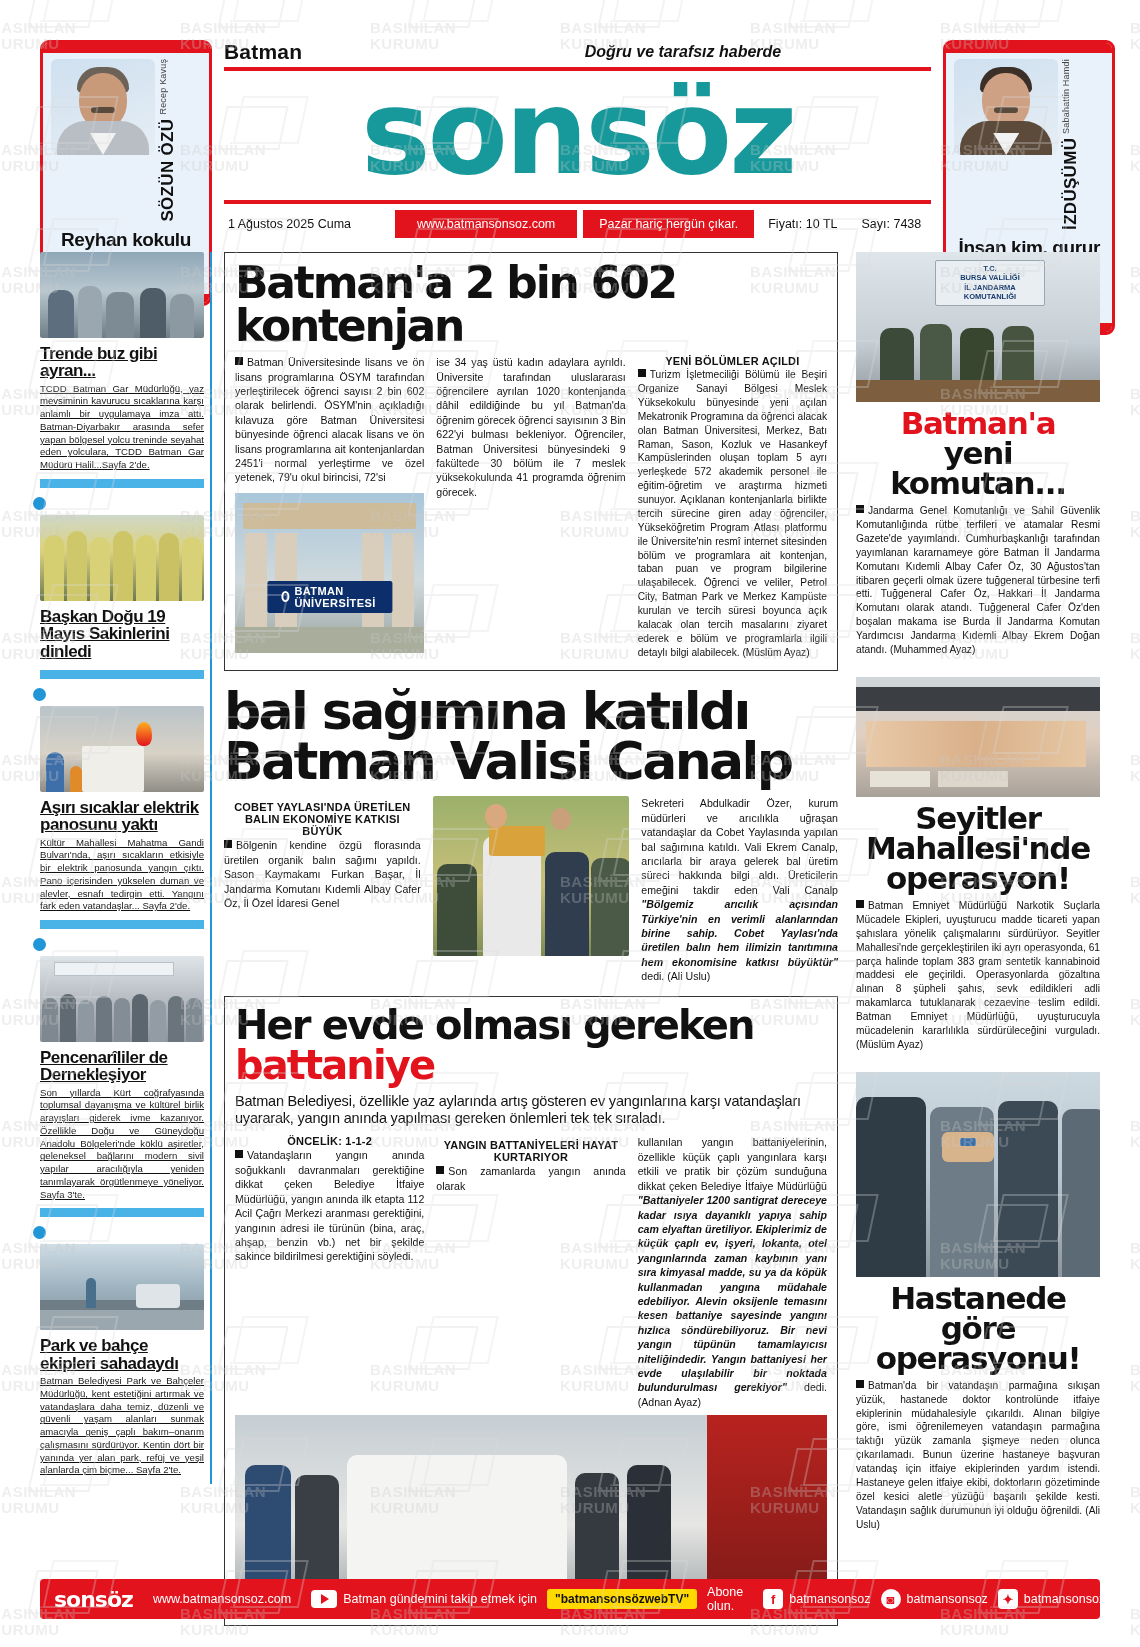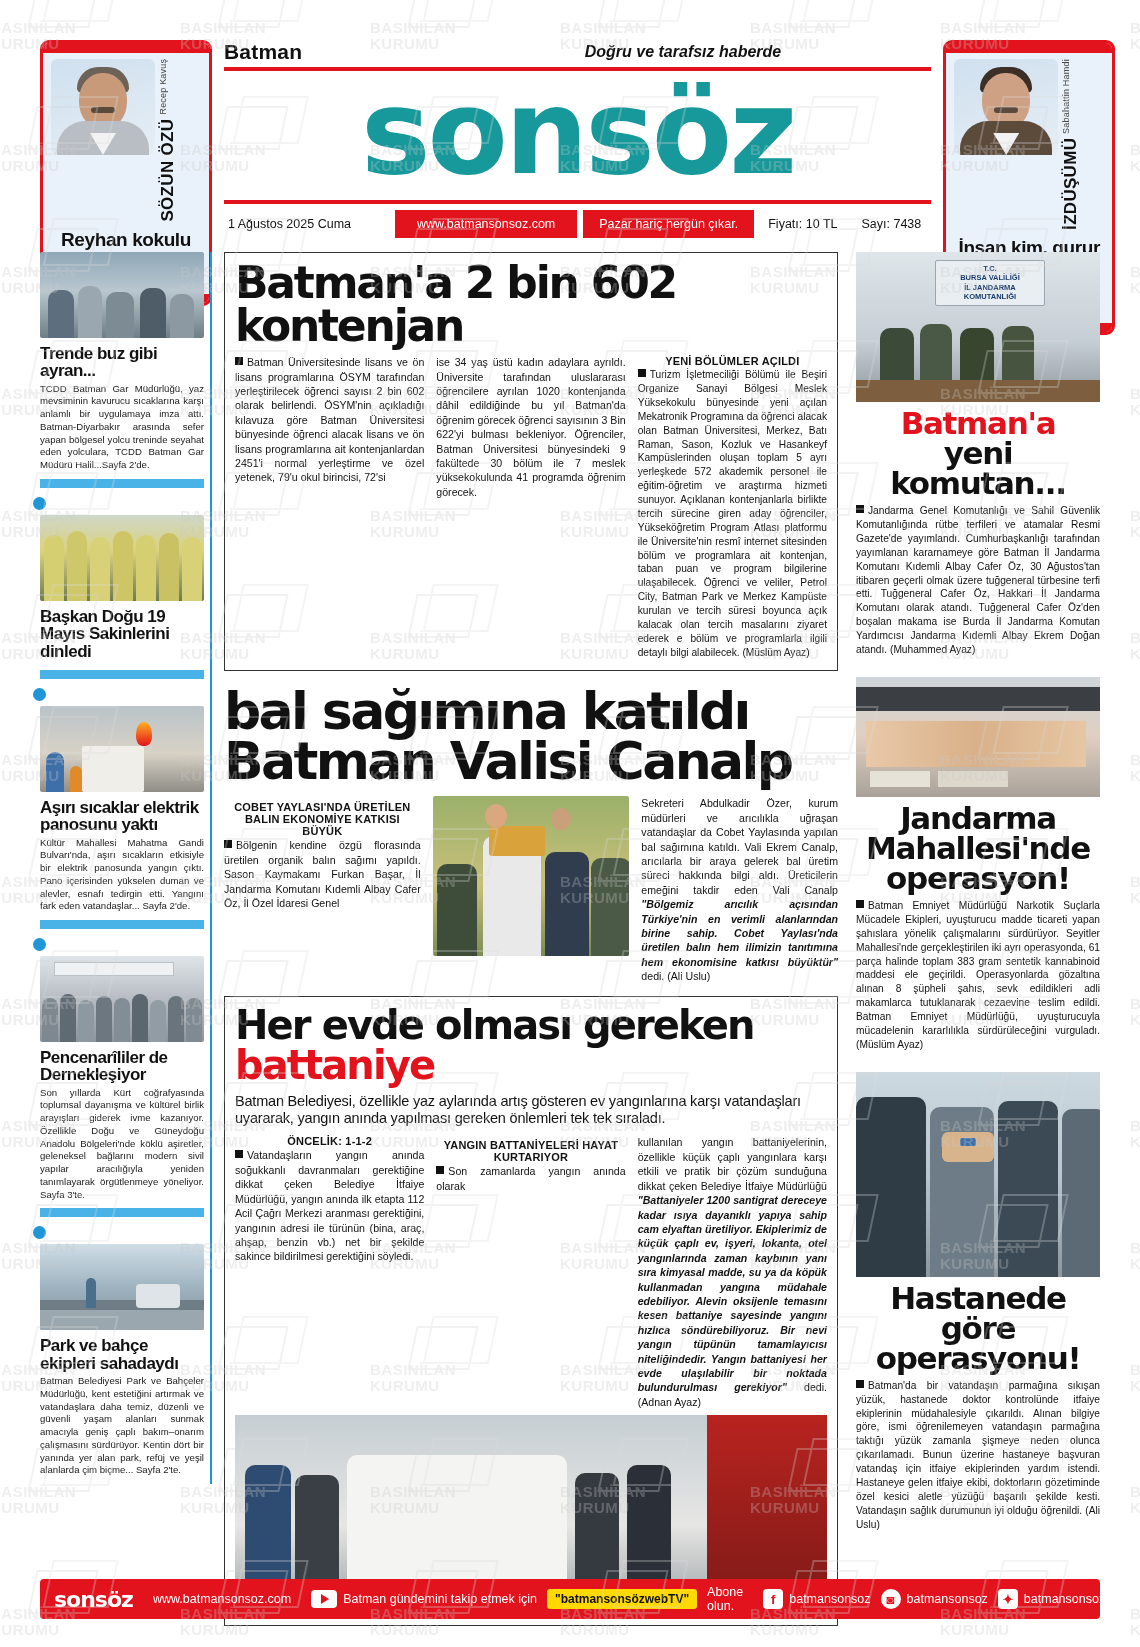--- a/index.html
+++ b/index.html
@@ -158,21 +158,21 @@
     display: flex;
     padding: 0 40px;
     gap: 8px;
     height: 1232px;
   }
   .left-col { width: 172px; flex: none; display: flex; flex-direction: column; border-right: 2px solid #2196d6; padding-right: 6px; position: relative; }
   .mid-col  { flex: 1; display: flex; flex-direction: column; padding: 0 4px; }
   .right-col{ width: 250px; flex: none; display: flex; flex-direction: column; padding-left: 6px; }
 
   
-  .side-item { position: relative; padding-bottom: 14px; }
+  .side-item { position: relative; padding-bottom: 14px; text-decoration: underline; }
   .side-photo { width: 100%; height: 86px; border-radius: 2px; overflow: hidden; position: relative; background: #cfd8dd; }
   .side-title {
     font-size: 17px; font-weight: bold; line-height: 1.02;
     letter-spacing: -.5px; padding: 7px 0 3px 0;
   }
   .side-text { font-size: 9.6px; line-height: 1.33; text-align: justify; color: #1a1a1a; }
   .side-rule { height: 9px; background: #49b3e8; margin-top: 7px; }
   .side-dot {
     position: absolute; left: -7px; bottom: -8px;
     width: 13px; height: 13px; border-radius: 50%; background: #2196d6;
@@ -443,20 +443,32 @@
       </div>
     </div>
 
     <div class="mid-col">
 
       <div class="box">
         <div class="hl-1">Batman'a 2 bin 602 kontenjan</div>
         <div class="cols3">
           <div>
             <p class="body-txt"><span class="sq"></span><span>Batman Üniversitesinde lisans ve ön lisans programlarına ÖSYM tarafından yerleştirilecek öğrenci sayısı 2 bin 602 olarak belirlendi. ÖSYM'nin açıkladığı kılavuza göre Batman Üniversitesi bünyesinde öğrenci alacak lisans ve ön lisans programlarına ait kontenjanlardan 2451'i normal yerleştirme ve özel yetenek, 79'u okul birincisi, 72'si</span></p>
+            <div class="uni-photo pg-uni">
+              <div class="uni-col" style="left:10px;height:120px"></div>
+              <div class="uni-col" style="left:40px;height:120px"></div>
+              <div class="uni-col" style="right:40px;height:120px"></div>
+              <div class="uni-col" style="right:10px;height:120px"></div>
+              <div style="position:absolute;left:0;bottom:0;width:100%;height:26px;background:#a9ad9c"></div>
+              <div style="position:absolute;left:8px;top:10px;right:8px;height:26px;background:#cdbb99;border-radius:2px"></div>
+              <div class="uni-sign">
+                <span class="globe"></span>
+                <span>BATMAN ÜNİVERSİTESİ</span>
+              </div>
+            </div>
           </div>
           <div>
             <p class="body-txt">ise 34 yaş üstü kadın adaylara ayrıldı. Üniversite tarafından uluslararası öğrencilere ayrılan 1020 kontenjanda dâhil edildiğinde bu yıl Batman'da öğrenim görecek öğrenci sayısının 3 Bin 622'yi bulması bekleniyor. Öğrenciler, Batman Üniversitesi bünyesindeki 9 fakültede 30 bölüm ile 7 meslek yüksekokulunda 41 programda öğrenim görecek.</p>
           </div>
           <div>
             <div class="subhead">YENİ BÖLÜMLER AÇILDI</div>
             <p class="body-txt sm"><span class="sq"></span><span>Turizm İşletmeciliği Bölümü ile Beşiri Organize Sanayi Bölgesi Meslek Yüksekokulu bünyesinde yeni açılan Mekatronik Programına da öğrenci alacak olan Batman Üniversitesi, Merkez, Batı Raman, Sason, Kozluk ve Hasankeyf Kampüslerinden oluşan toplam 5 ayrı yerleşkede 572 akademik personel ile eğitim-öğretim ve araştırma hizmeti sunuyor. Açıklanan kontenjanlarla birlikte tercih sürecine giren aday öğrenciler, Yükseköğretim Program Atlası platformu ile Üniversite'nin resmî internet sitesinden bölüm ve programlara ait kontenjan, taban puan ve program bilgilerine ulaşabilecek. Öğrenci ve veliler, Petrol City, Batman Park ve Merkez Kampüste kurulan ve tercih süresi boyunca açık kalacak olan tercih masalarını ziyaret ederek e bölüm ve programlarla ilgili detaylı bilgi alabilecek. (Müslüm Ayaz)</span></p>
           </div>
         </div>
       </div>
@@ -545,21 +557,21 @@
       <div class="r-rule"></div>
 
       <div>
         <div class="r-photo pg-drug" style="height:120px">
           <div style="position:absolute;left:0;top:10px;width:100%;height:24px;background:#3b3f44"></div>
           <div style="position:absolute;left:10px;top:44px;width:220px;height:46px;background:linear-gradient(90deg,#e8c9a8,#d9b089,#e6c7a4)"></div>
           <div style="position:absolute;left:14px;top:94px;width:60px;height:16px;background:#e7e2d8"></div>
           <div style="position:absolute;left:82px;top:94px;width:70px;height:16px;background:#ded8cc"></div>
         </div>
         <div class="hl-r">
-          <div>Jandarma Mahallesi'nde</div>
+          <div>Seyitler Mahallesi'nde</div>
           <div>operasyon!</div>
         </div>
         <p class="body-txt sm"><span class="sq"></span><span>Batman Emniyet Müdürlüğü Narkotik Suçlarla Mücadele Ekipleri, uyuşturucu madde ticareti yapan şahıslara yönelik çalışmalarını sürdürüyor. Seyitler Mahallesi'nde gerçekleştirilen iki ayrı operasyonda, 61 parça halinde toplam 383 gram sentetik kannabinoid maddesi ele geçirildi. Operasyonlarda gözaltına alınan 8 şüpheli şahıs, sevk edildikleri adli makamlarca tutuklanarak cezaevine teslim edildi. Batman Emniyet Müdürlüğü, uyuşturucuyla mücadelenin kararlılıkla sürdürüleceğini vurguladı. (Müslüm Ayaz)</span></p>
       </div>
 
       <div class="r-rule"></div>
 
       <div>
         <div class="r-photo pg-ring" style="height:205px">
           <div class="ph-figs">

